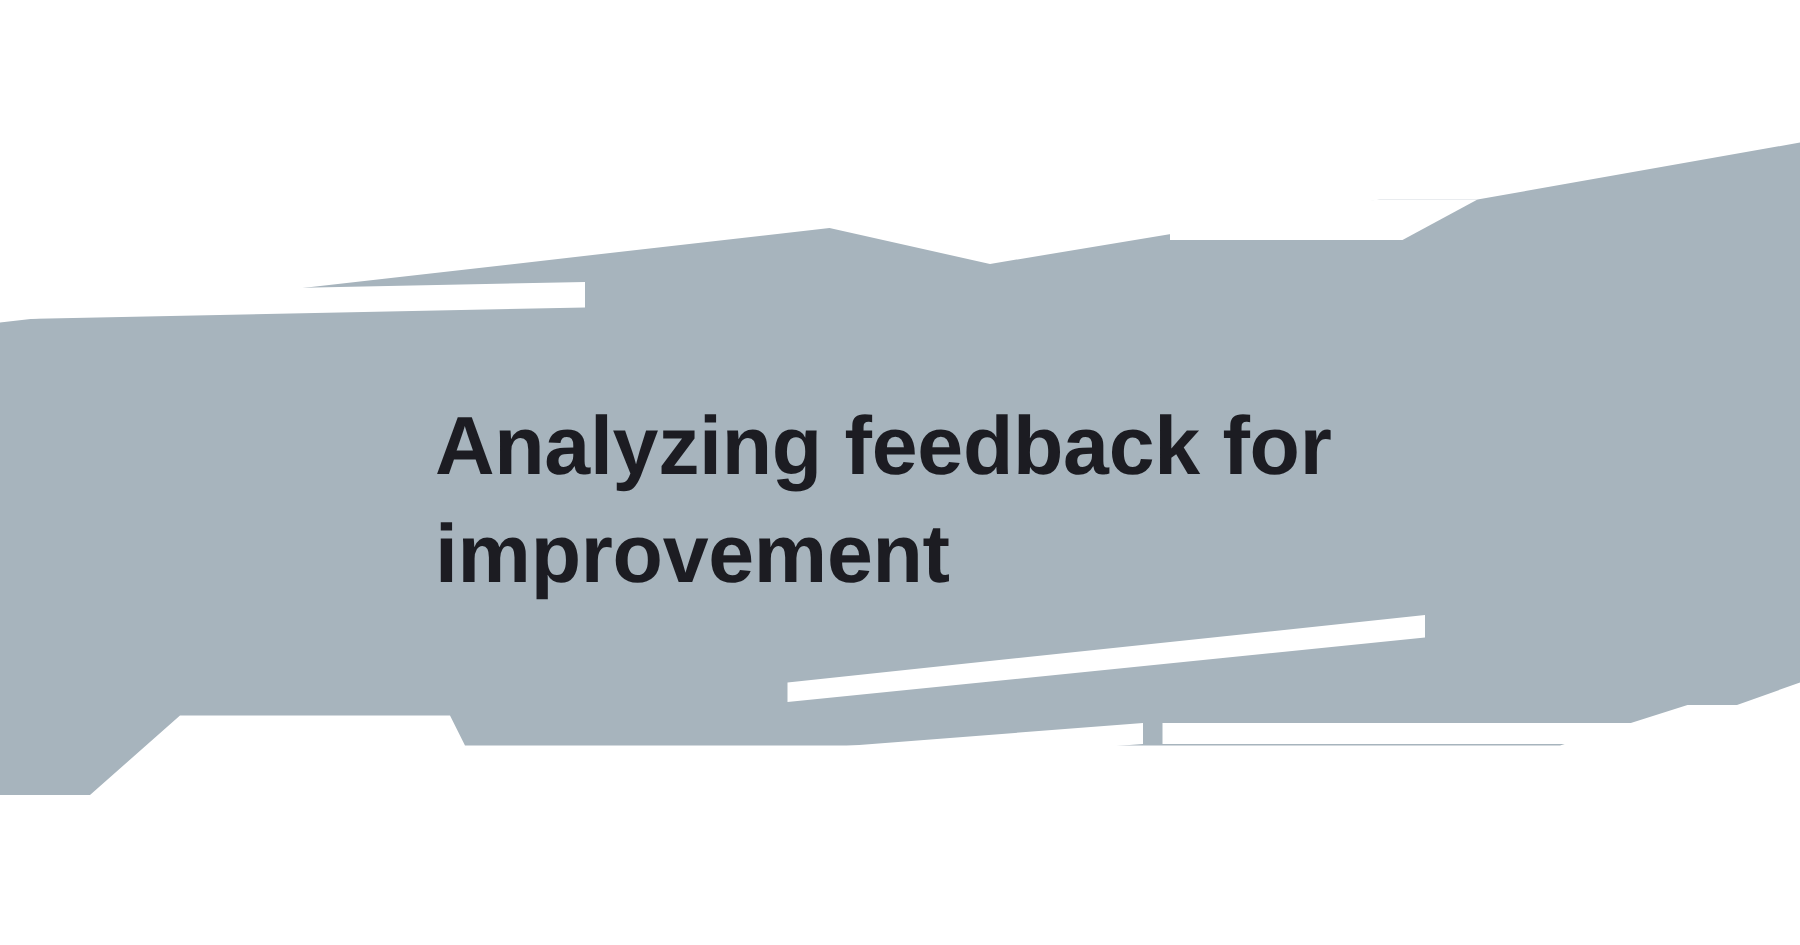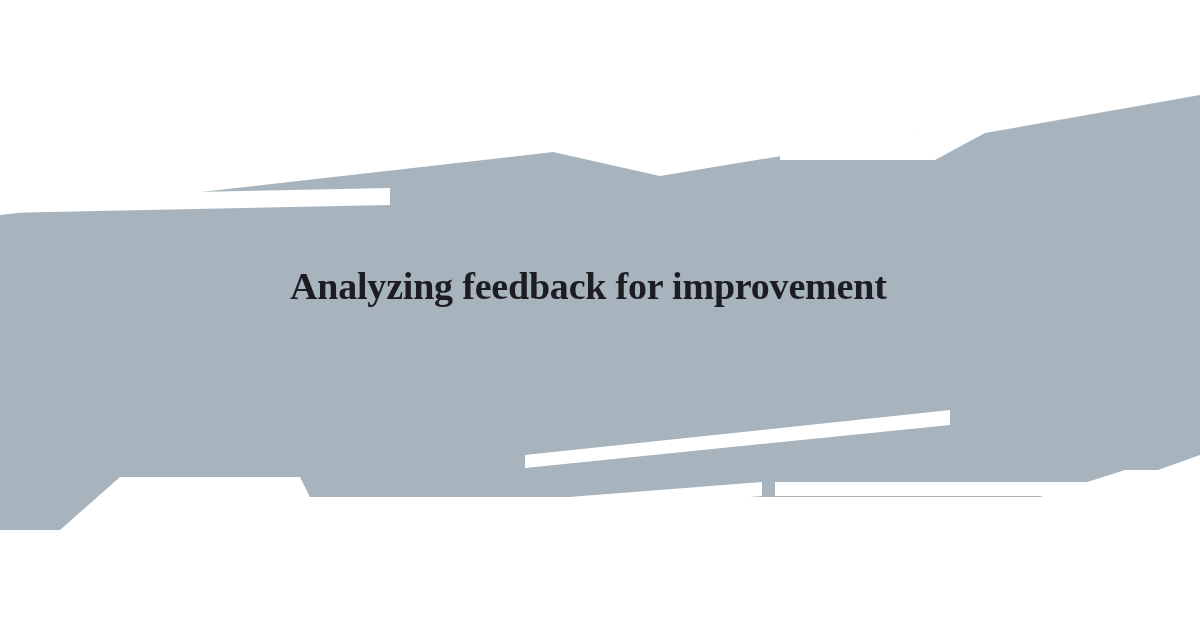--- a/index.html
+++ b/index.html
@@ -32,25 +32,25 @@
     left: 0;
     top: 255;
     width: 1200px;
     text-align: center;
     z-index: 5;
   }
   #title {
     display: inline-block;
     width: 620px;
     text-align: left;
-    font-size: 38px;
+    font-size: 55px;
     line-height: 1.30;
     font-weight: 700;
     color: #1c1c22;
-    font-family: Liberation Serif, serif;
+    font-family: Liberation Sans, sans-serif;
     letter-spacing: -0.2px;
   }
 </style>
 </head>
 <body>
 
 <div id="banner">
 
   <div class="shape" id="slab">
     <svg width="1200" height="630" viewBox="0 0 1200 630" xmlns="http://www.w3.org/2000/svg">

